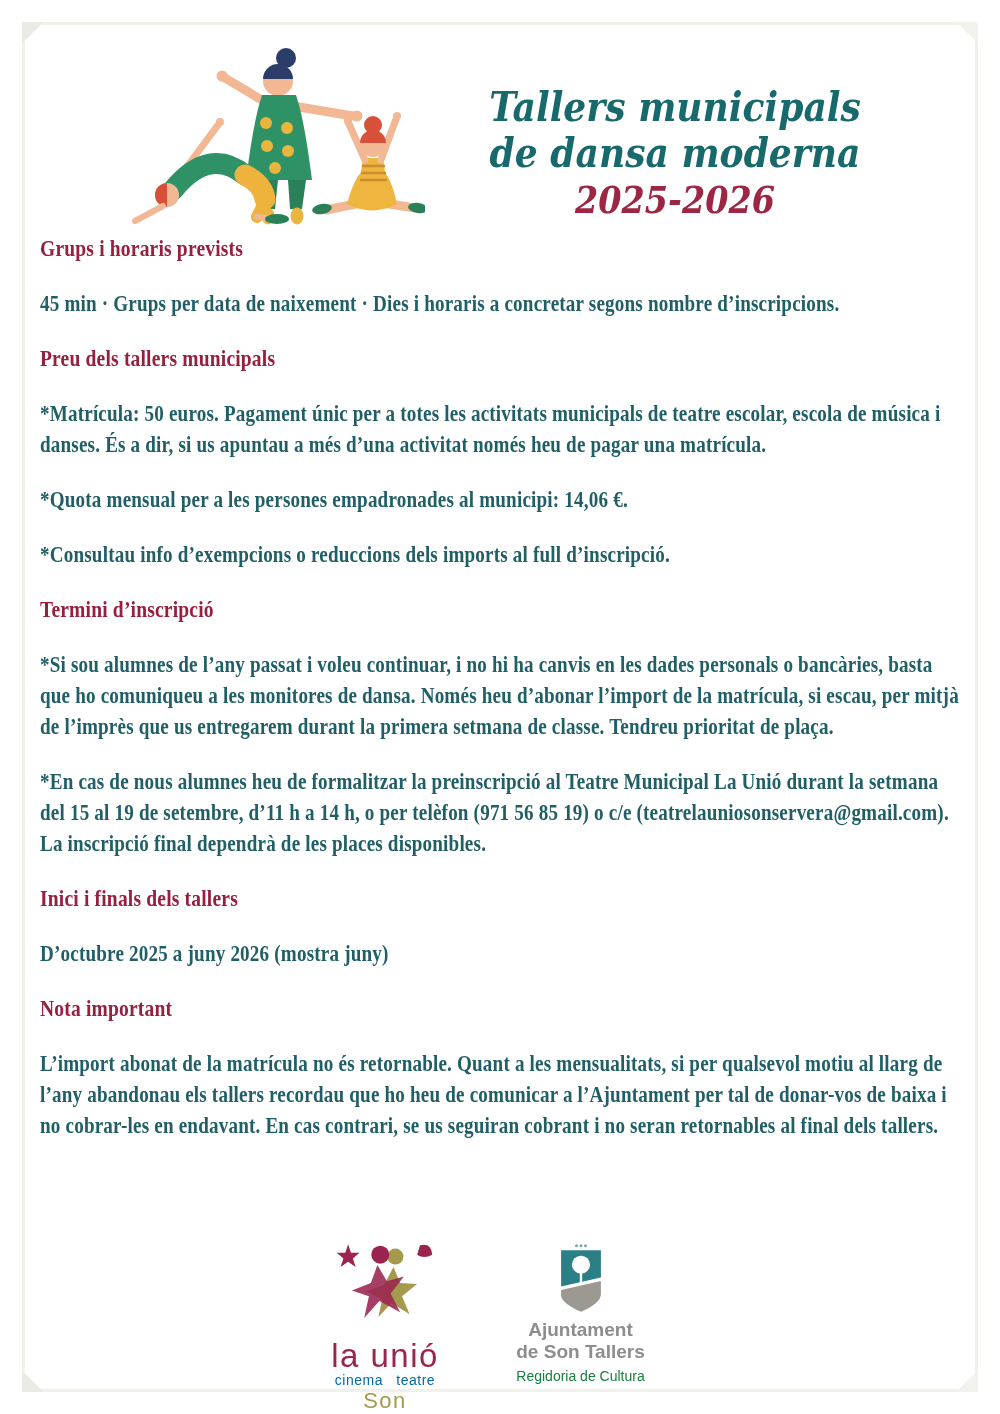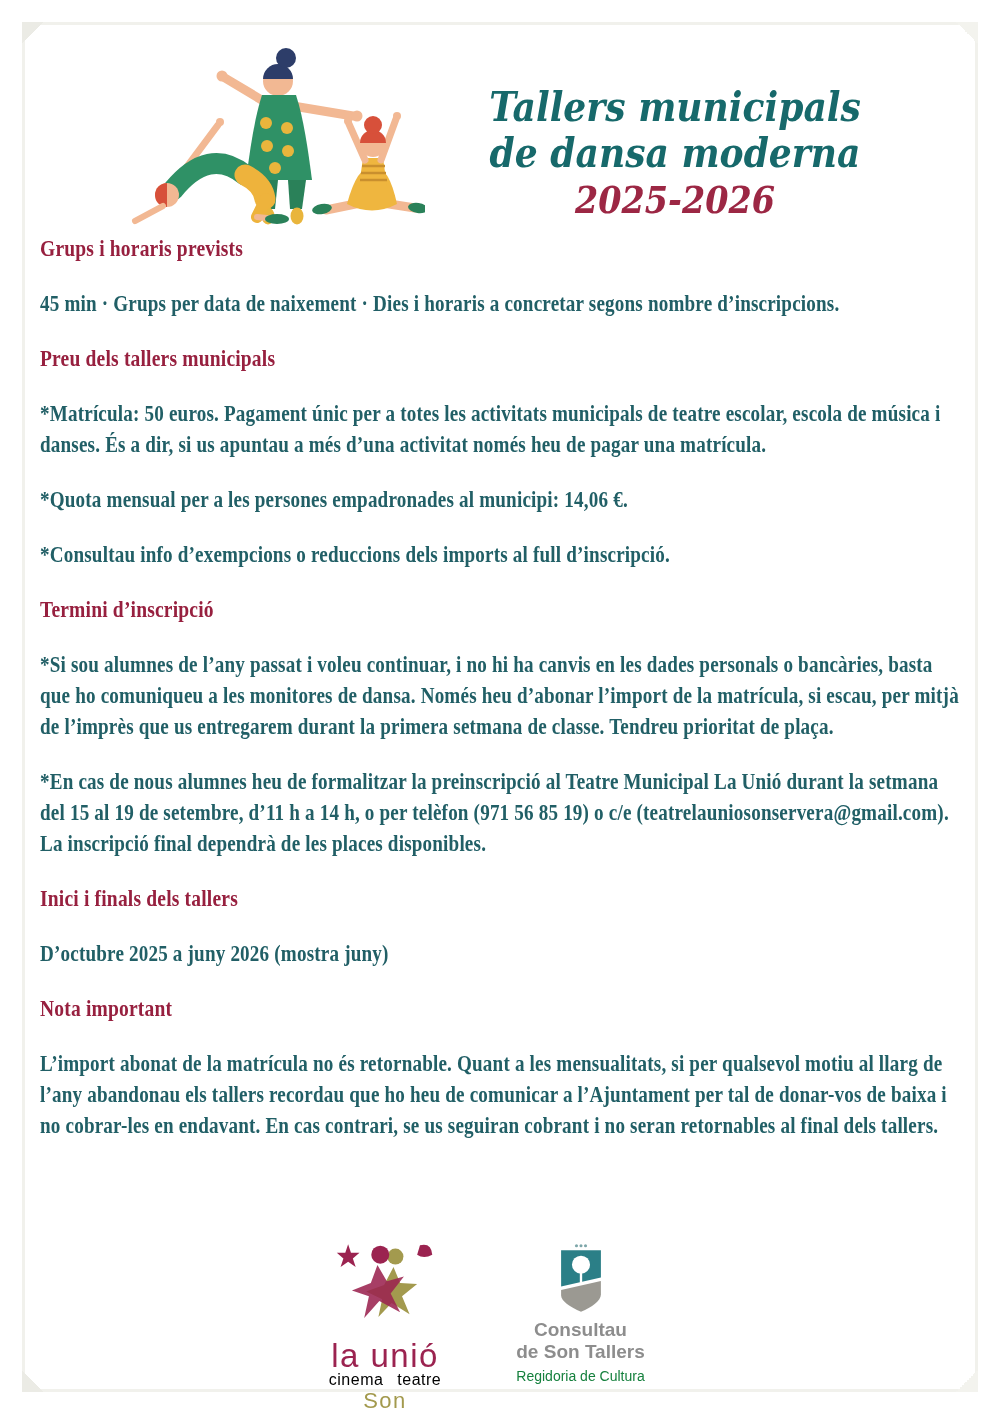--- a/index.html
+++ b/index.html
@@ -36,21 +36,21 @@
   }
   .content p{
     font-size:22.5px;line-height:31px;margin:0 0 24px 0;
     color:#215f66;font-weight:bold;letter-spacing:0.2px;
   }
 
   .launio{position:absolute;left:320px;top:1240px;width:130px;text-align:center;
     font-family:"Liberation Sans",sans-serif;}
   .launio svg{display:block;margin:0 auto;}
   .launio-name{font-size:33px;line-height:32px;color:#9b2350;letter-spacing:1.5px;margin-top:12px;}
-  .launio-sub{font-size:16px;line-height:16px;color:#000000;word-spacing:9px;letter-spacing:0.5px;}
+  .launio-sub{font-size:14px;line-height:16px;color:#0369a1;word-spacing:9px;letter-spacing:0.5px;}
   .launio-place{font-size:22px;line-height:25px;color:#a39a4e;letter-spacing:1.5px;}
 
   .ajuntament{position:absolute;left:498px;top:1243px;width:165px;text-align:center;
     font-family:"Liberation Sans",sans-serif;}
   .ajuntament svg{display:block;margin:0 auto;}
   .aj-line{font-size:19px;line-height:22px;font-weight:bold;color:#8d8d8d;}
   .aj-sub{font-size:14px;line-height:18px;color:#15803d;margin-top:4px;}
 </style>
 </head>
 <body>
@@ -159,18 +159,18 @@
   <div class="ajuntament">
     <svg width="58" height="76" viewBox="0 0 64 84" aria-hidden="true">
       <circle cx="27" cy="3" r="1.7" fill="#7da6a9"></circle>
       <circle cx="32" cy="3" r="1.7" fill="#7da6a9"></circle>
       <circle cx="37" cy="3" r="1.7" fill="#7da6a9"></circle>
       <path d="M10,8 L54,8 L54,38 L10,48 Z" fill="#2b7f87"></path>
       <circle cx="32" cy="24" r="10" fill="#ffffff"></circle>
       <rect x="30.7" y="32" width="2.6" height="12" fill="#ffffff"></rect>
       <path d="M10,52 L54,42 L54,57 C54,64 44,71 32,76 C20,71 10,64 10,58 Z" fill="#9b9992"></path>
     </svg>
-    <div class="aj-line">Consultau</div>
+    <div class="aj-line">Ajuntament</div>
     <div class="aj-line">de Son Tallers</div>
     <div class="aj-sub">Regidoria de Cultura</div>
   </div>
 
 </div>
 
 </body></html>

